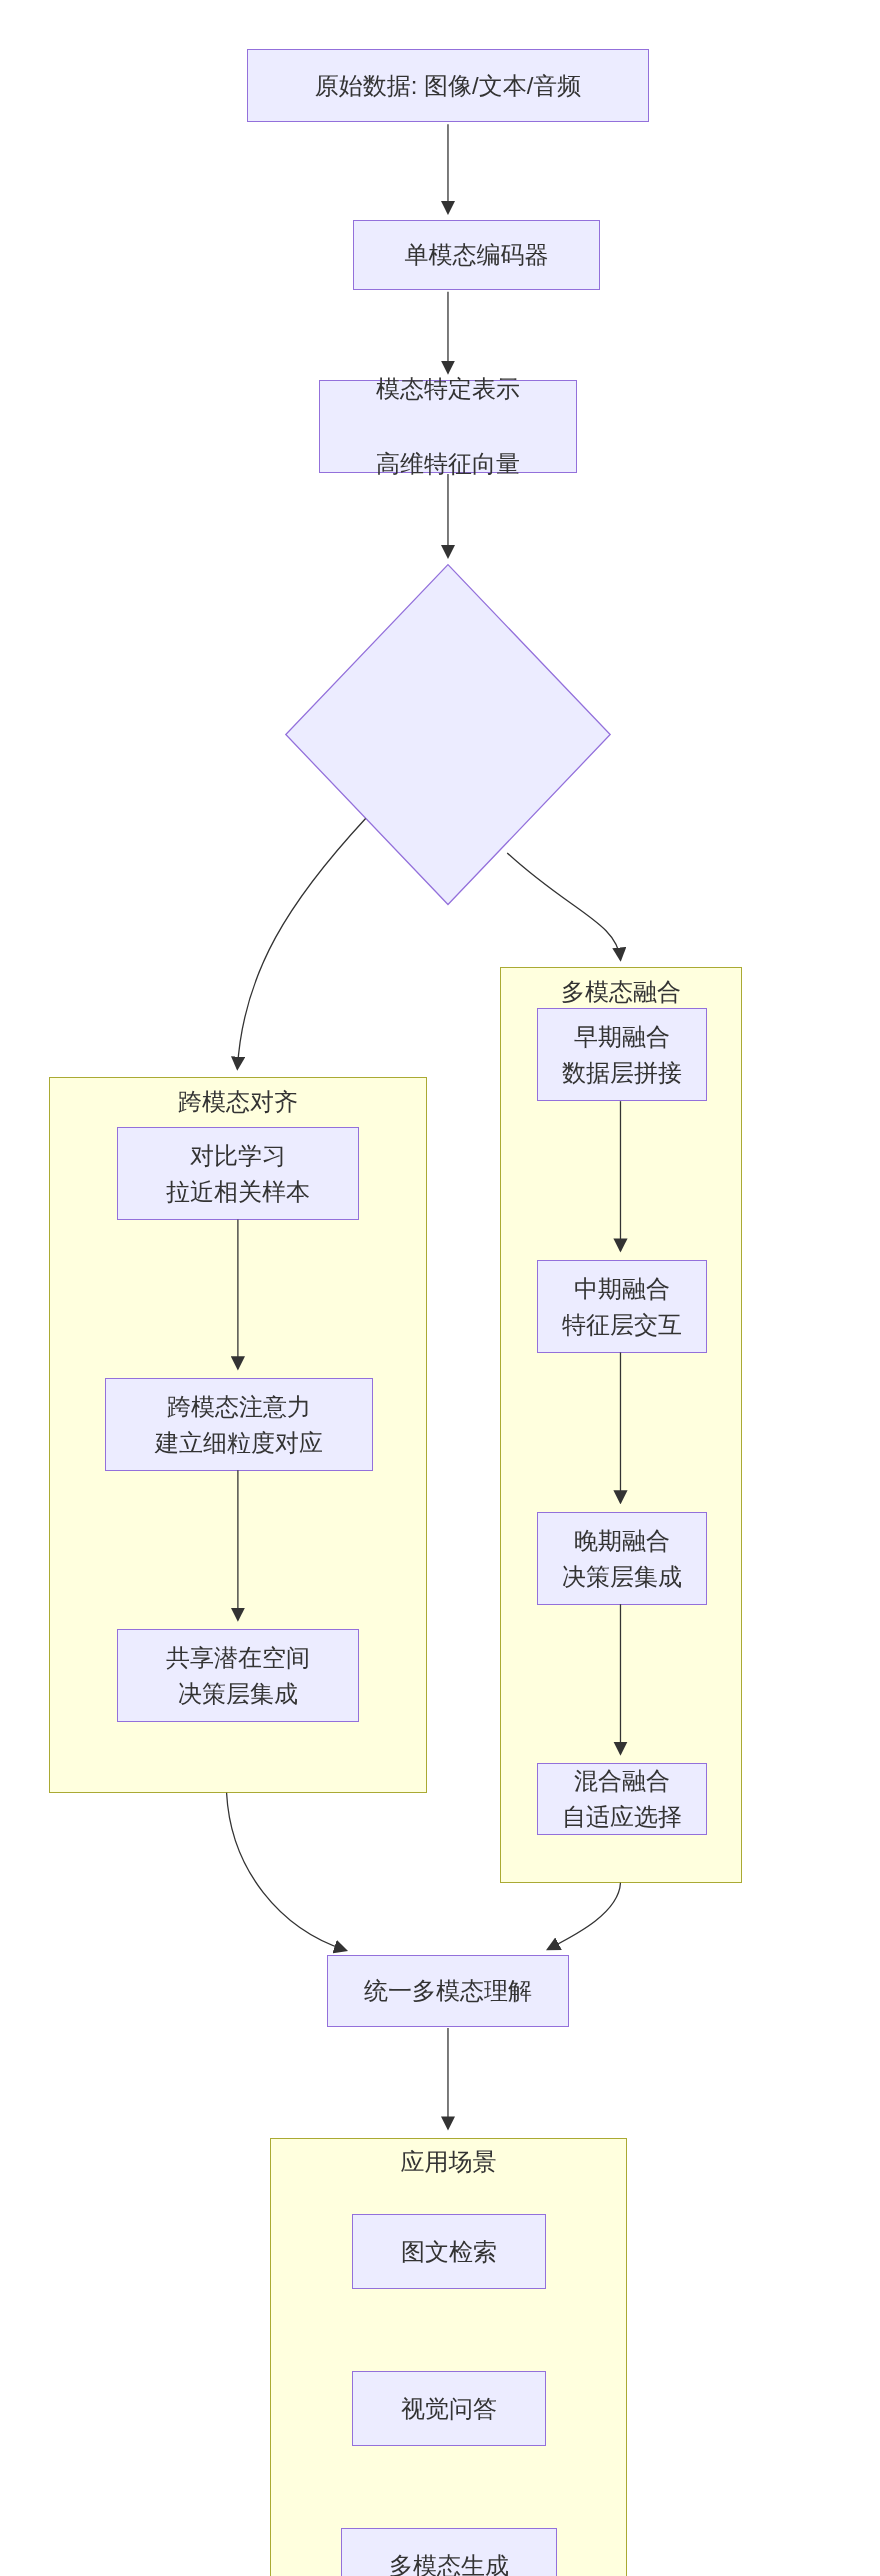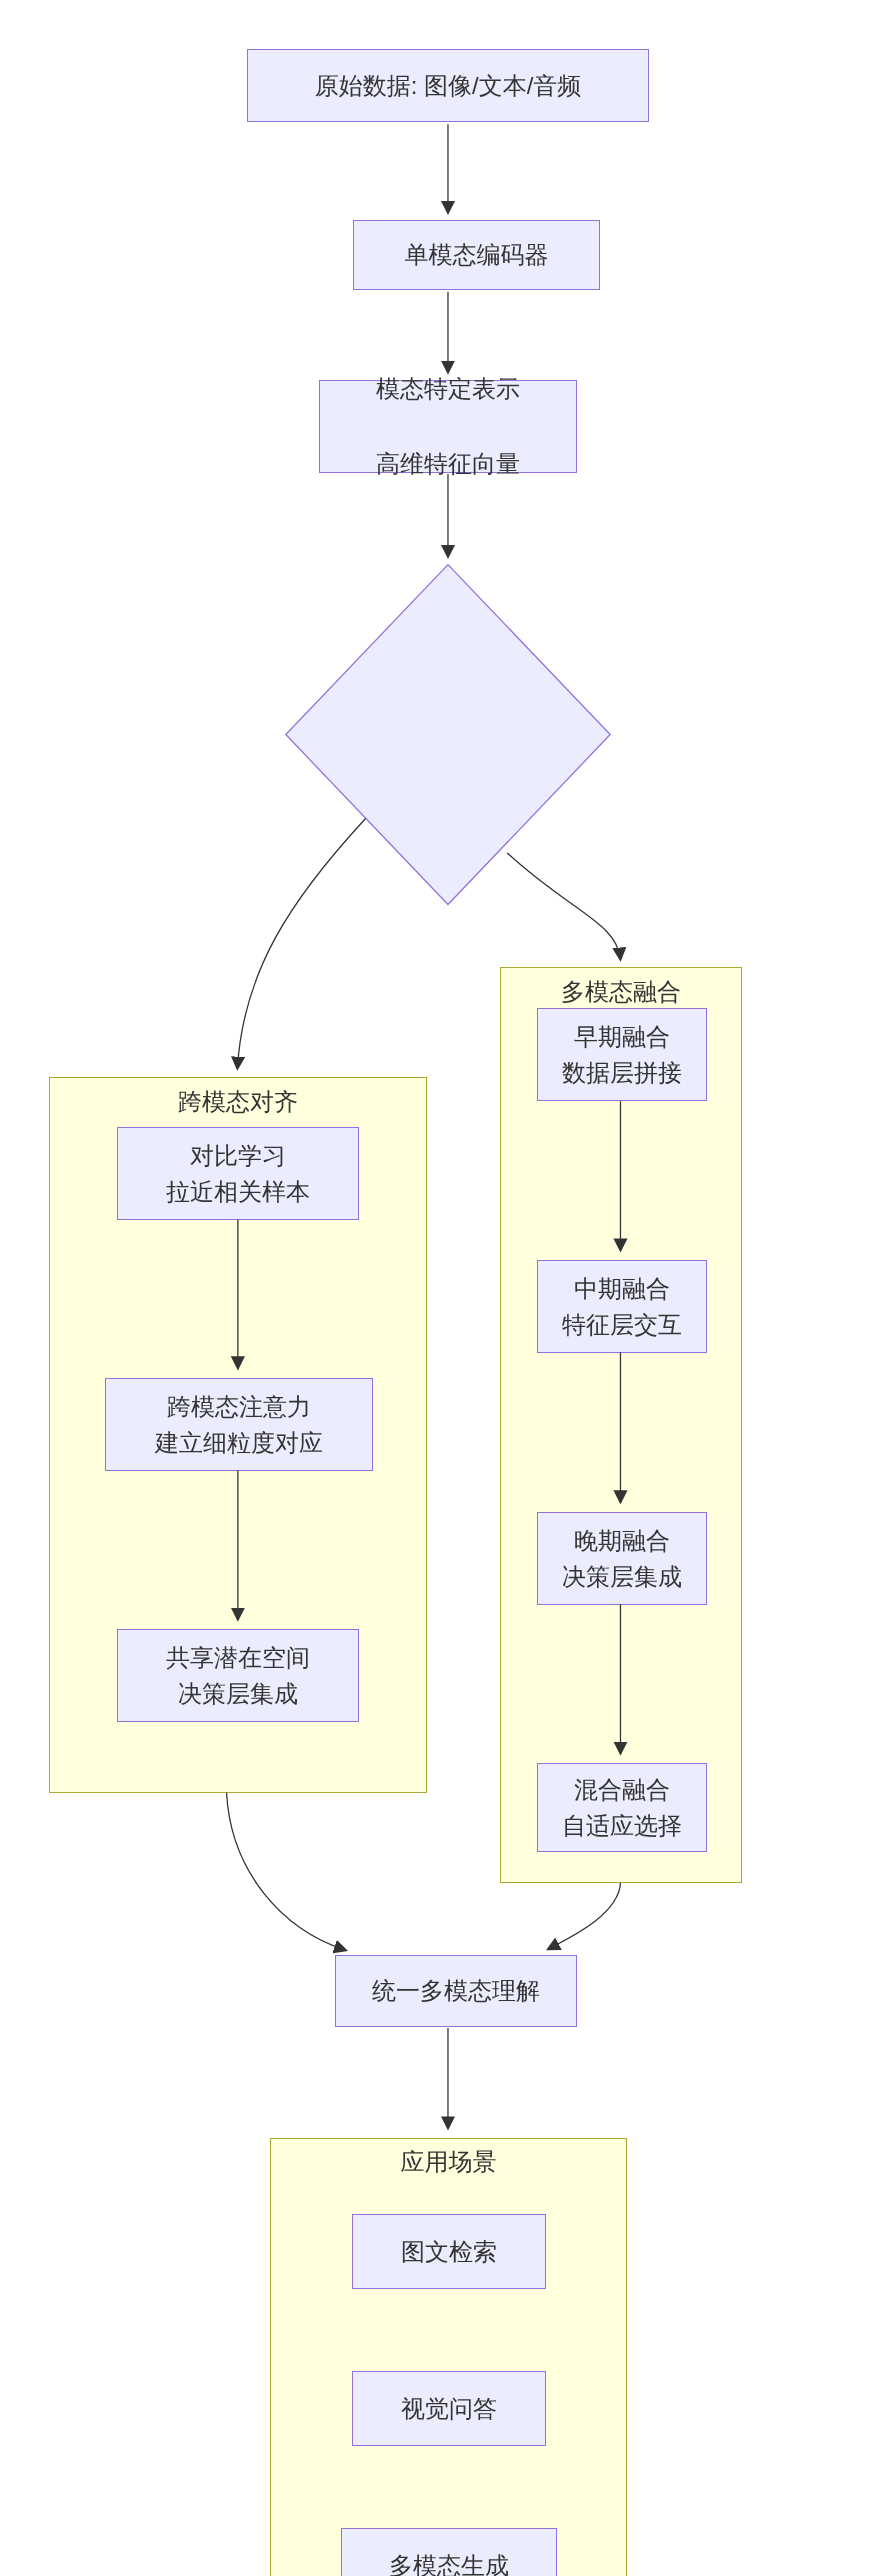--- a/index.html
+++ b/index.html
@@ -55,21 +55,21 @@
       <span>数据层拼接</span>
     </div>
     <div class="node" style="left:36px;top:544px;width:170px;height:93px;">
       <span>晚期融合</span>
       <span>决策层集成</span>
     </div>
     <div class="node" style="left:36px;top:292px;width:170px;height:93px;">
       <span>中期融合</span>
       <span>特征层交互</span>
     </div>
-    <div class="node" style="left:36px;top:795px;width:170px;height:89px;">
+    <div class="node" style="left:36px;top:795px;width:170px;height:72px;">
       <span>混合融合</span>
       <span>自适应选择</span>
     </div>
   </div>
 
   <div class="cluster" style="left:270px;top:2138px;width:357px;height:690px;">
     <div class="cluster-title" style="top:7.2px;">应用场景</div>
     <div class="node" style="left:81px;top:75px;width:194px;height:75px;">
       <span>图文检索</span>
     </div>
@@ -111,18 +111,18 @@
   <div class="node" style="left:325px;top:220px;width:247px;height:70px;margin-left:28px;">
     <span>单模态编码器</span>
   </div>
 
   <div class="node" style="left:319px;top:380px;width:258px;height:93px;gap:39px;">
     <span>模态特定表示</span>
     <span>高维特征向量</span>
   </div>
 
 
-  <div class="node" style="left:327px;top:1955px;width:242px;height:72px;margin-left:8px;">
+  <div class="node" style="left:327px;top:1955px;width:242px;height:72px;">
     <span>统一多模态理解</span>
   </div>
 
 </div>
 
 
 </body></html>

